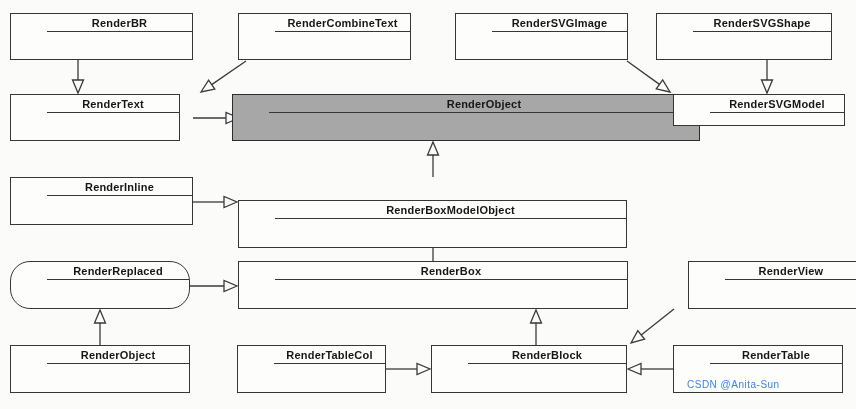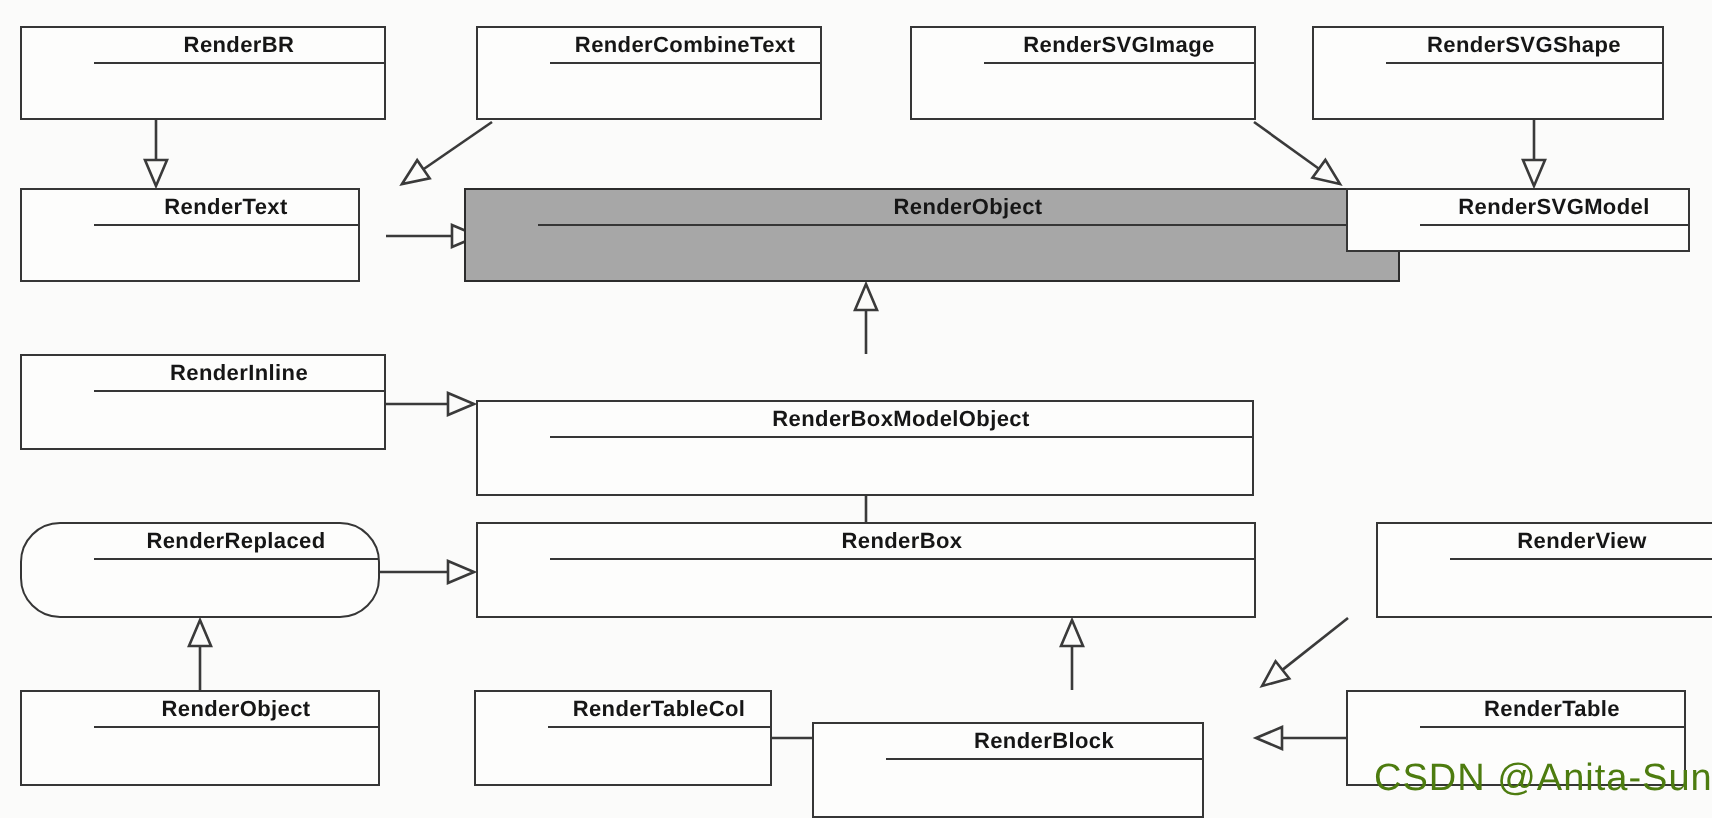--- a/index.html
+++ b/index.html
@@ -18,21 +18,21 @@
     border-bottom:1.4px solid #363636;
     display:flex; align-items:center; justify-content:center;
     font-size:11px; font-weight:bold; color:#161616; letter-spacing:0.2px;
     white-space:nowrap;
   }
   .class-box .body { box-sizing:border-box; }
   .class-box.highlighted, .class-box.highlighted .title { background:#a7a7a7; }
   .class-box.highlighted { border-color:#2c2c2c; }
   .watermark {
     position:absolute; left:687px; top:379px;
-    font-size:19px; color:#4d7c0f; letter-spacing:0.5px;
+    font-size:10px; color:#3b82f6; letter-spacing:0.5px;
     white-space:nowrap; z-index:5;
   }
 </style>
 </head>
 <body>
 
 <div class="stage">
   <svg class="edges" id="edge-layer" viewBox="0 0 856 409" xmlns="http://www.w3.org/2000/svg">
       <line x1="78" y1="60" x2="78" y2="80" stroke="#3a3a3a" stroke-width="1.3"></line>
       <polygon points="78,93 72.5,80 83.5,80" fill="#fbfbfa" stroke="#3a3a3a" stroke-width="1.3"></polygon>
@@ -115,21 +115,21 @@
         <div class="body"></div>
       </div>
       <div class="class-box" style="left: 10px; top: 345px; width: 180px; height: 48px;">
         <div class="title">RenderObject</div>
         <div class="body"></div>
       </div>
       <div class="class-box" style="left: 237px; top: 345px; width: 149px; height: 48px;">
         <div class="title">RenderTableCol</div>
         <div class="body"></div>
       </div>
-      <div class="class-box" style="left: 406px; top: 345px; width: 196px; height: 48px; margin-top: 16px;">
+      <div class="class-box" style="left: 431px; top: 345px; width: 196px; height: 48px;">
         <div class="title">RenderBlock</div>
         <div class="body"></div>
       </div>
       <div class="class-box" style="left: 673px; top: 345px; width: 170px; height: 48px;">
         <div class="title">RenderTable</div>
         <div class="body"></div>
       </div>
     </div>
   <div class="watermark">CSDN @Anita-Sun</div>
 </div>

